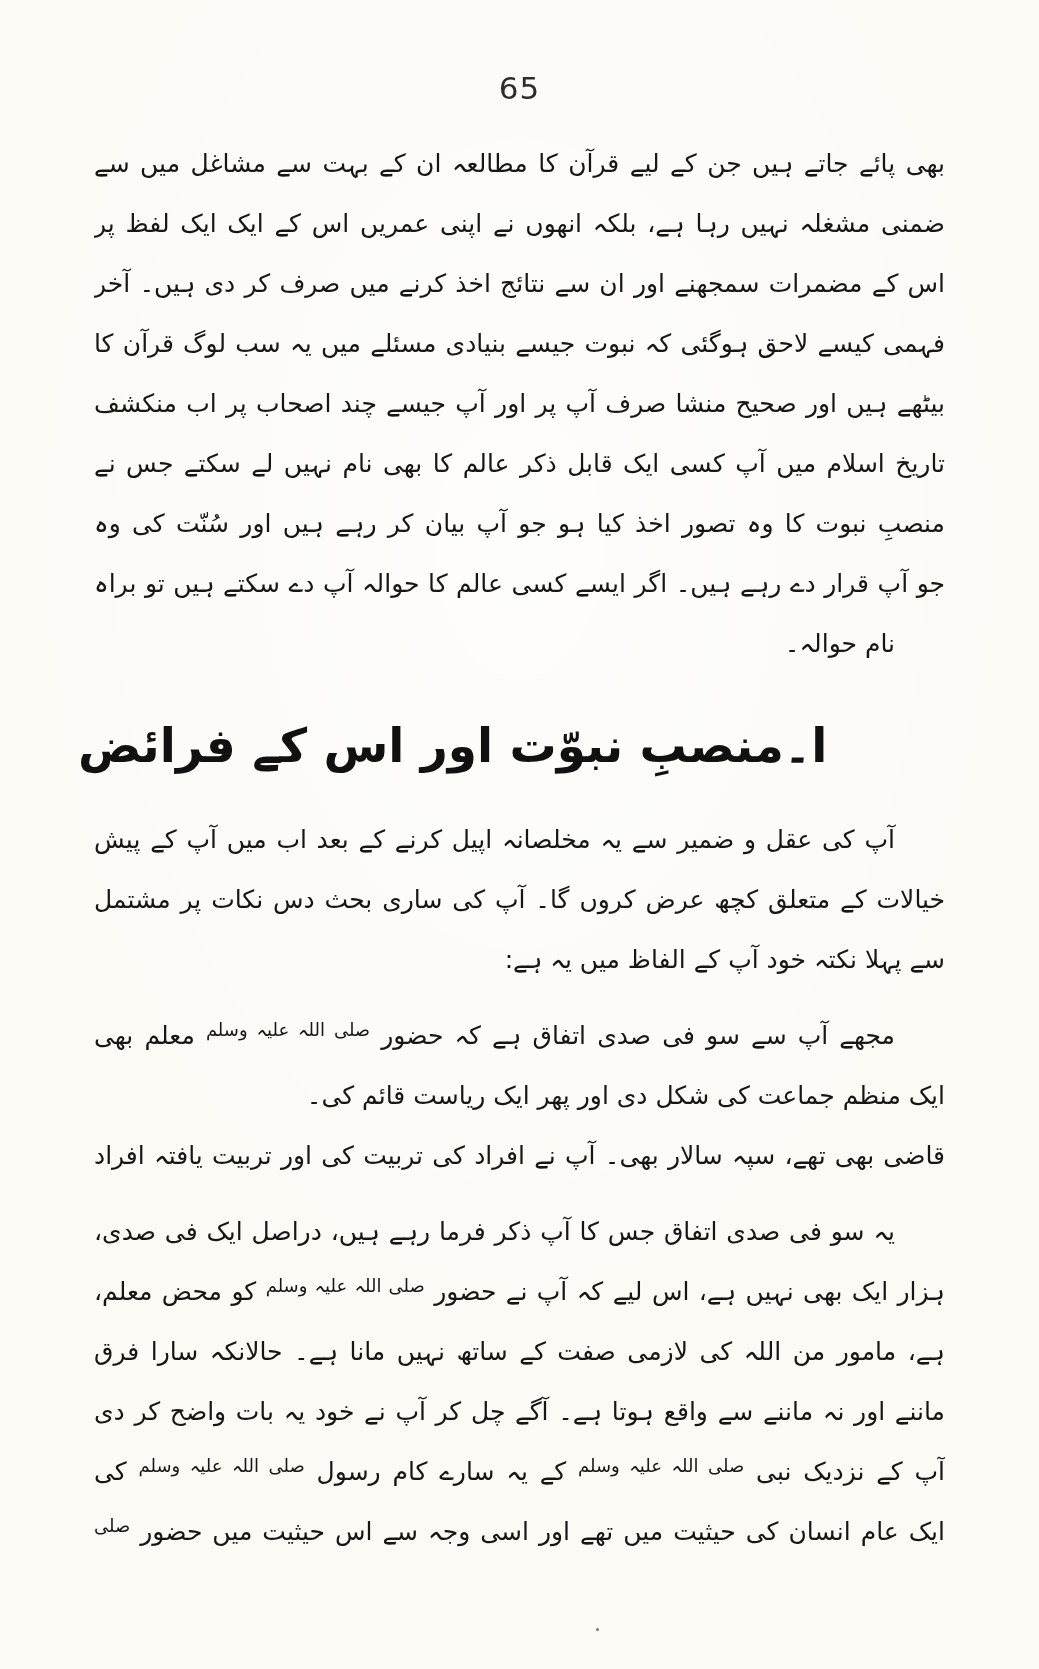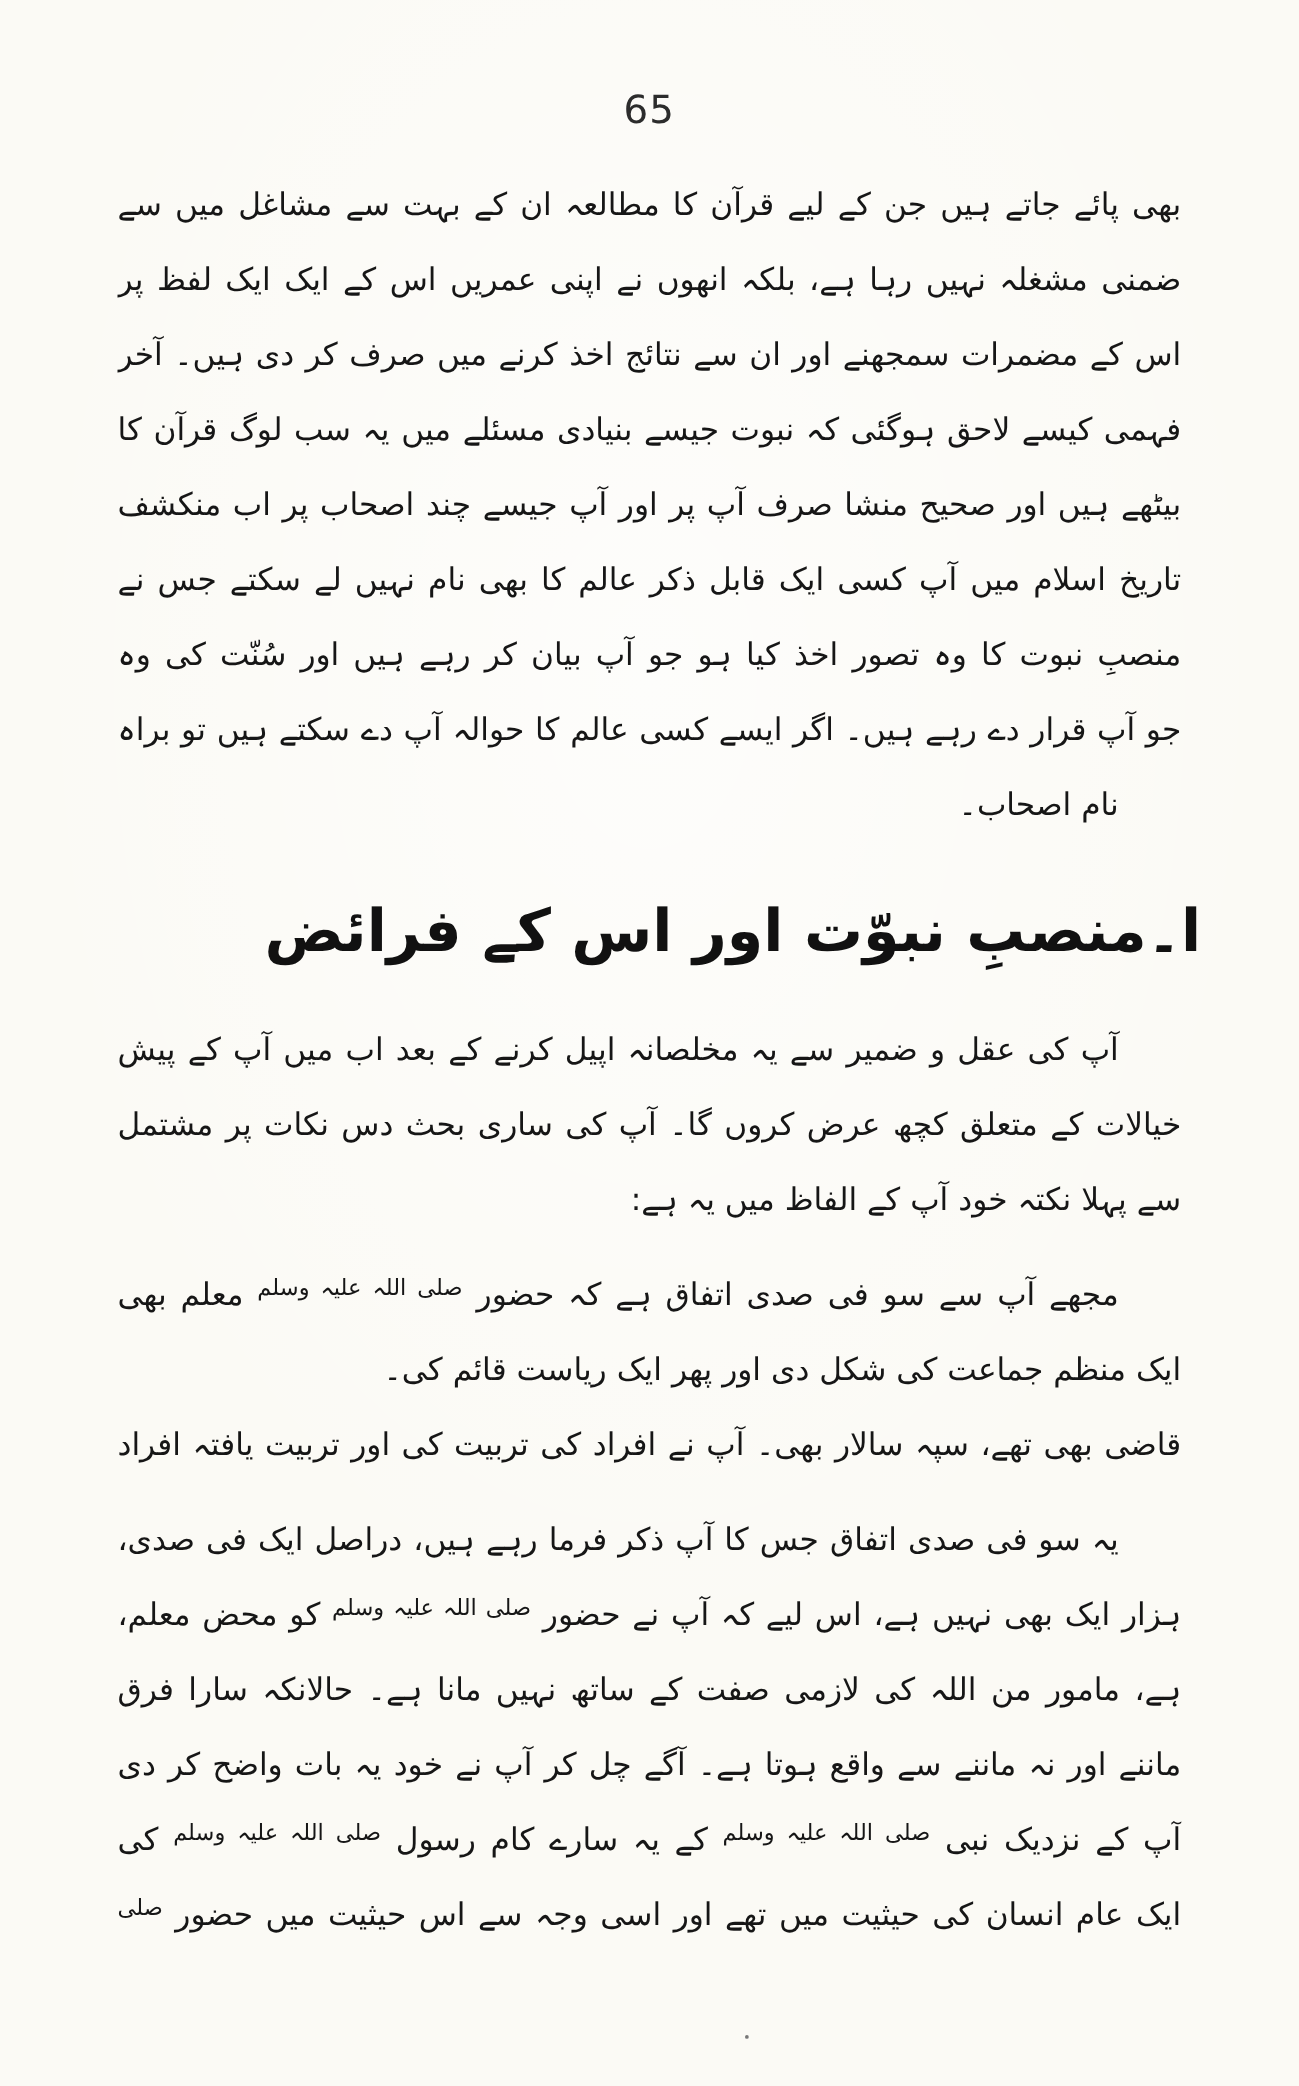--- a/index.html
+++ b/index.html
@@ -57,21 +57,21 @@
     padding-right: 50px;
   }
   .honorific {
     font-size: 18px;
     line-height: 1;
     vertical-align: 8px;
     color: #161616;
   }
   .heading {
     direction: rtl;
-    text-align: right;
+    text-align: left;
     font-size: 47px;
     font-weight: bold;
     color: #111;
     line-height: 1.1;
     padding: 30px 0 22px 0;
     margin: 0;
   }
   .scan-speck {
     position: absolute;
     left: 596px;
@@ -93,21 +93,21 @@
 
     <section class="para">
         <div class="line fill">بھی پائے جاتے ہیں جن کے لیے قرآن کا مطالعہ ان کے بہت سے مشاغل میں سے ایک</div>
         <div class="line fill">ضمنی مشغلہ نہیں رہا ہے، بلکہ انھوں نے اپنی عمریں اس کے ایک ایک لفظ پر غور کرنے اور</div>
         <div class="line fill">اس کے مضمرات سمجھنے اور ان سے نتائج اخذ کرنے میں صرف کر دی ہیں۔ آخر آپ کو یہ غلط</div>
         <div class="line fill">فہمی کیسے لاحق ہوگئی کہ نبوت جیسے بنیادی مسئلے میں یہ سب لوگ قرآن کا منشا بالکل الٹا سمجھ</div>
         <div class="line fill">بیٹھے ہیں اور صحیح منشا صرف آپ پر اور آپ جیسے چند اصحاب پر اب منکشف ہوا ہے۔ پوری</div>
         <div class="line fill">تاریخ اسلام میں آپ کسی ایک قابل ذکر عالم کا بھی نام نہیں لے سکتے جس نے قرآن سے</div>
         <div class="line fill">منصبِ نبوت کا وہ تصور اخذ کیا ہو جو آپ بیان کر رہے ہیں اور سُنّت کی وہ حیثیت قرار دی ہو</div>
         <div class="line fill">جو آپ قرار دے رہے ہیں۔ اگر ایسے کسی عالم کا حوالہ آپ دے سکتے ہیں تو براہ کرم اس کا</div>
-        <div class="line indent">نام اصحاب۔</div>
+        <div class="line indent">نام حوالہ۔</div>
       </section>
 
     <h1 class="heading">ا۔منصبِ نبوّت اور اس کے فرائض</h1>
 
     <section class="para">
         <div class="line fill indent">آپ کی عقل و ضمیر سے یہ مخلصانہ اپیل کرنے کے بعد اب میں آپ کے پیش کردہ</div>
         <div class="line fill">خیالات کے متعلق کچھ عرض کروں گا۔ آپ کی ساری بحث دس نکات پر مشتمل ہے۔ ان میں</div>
         <div class="line">سے پہلا نکتہ خود آپ کے الفاظ میں یہ ہے:</div>
       </section>
 

